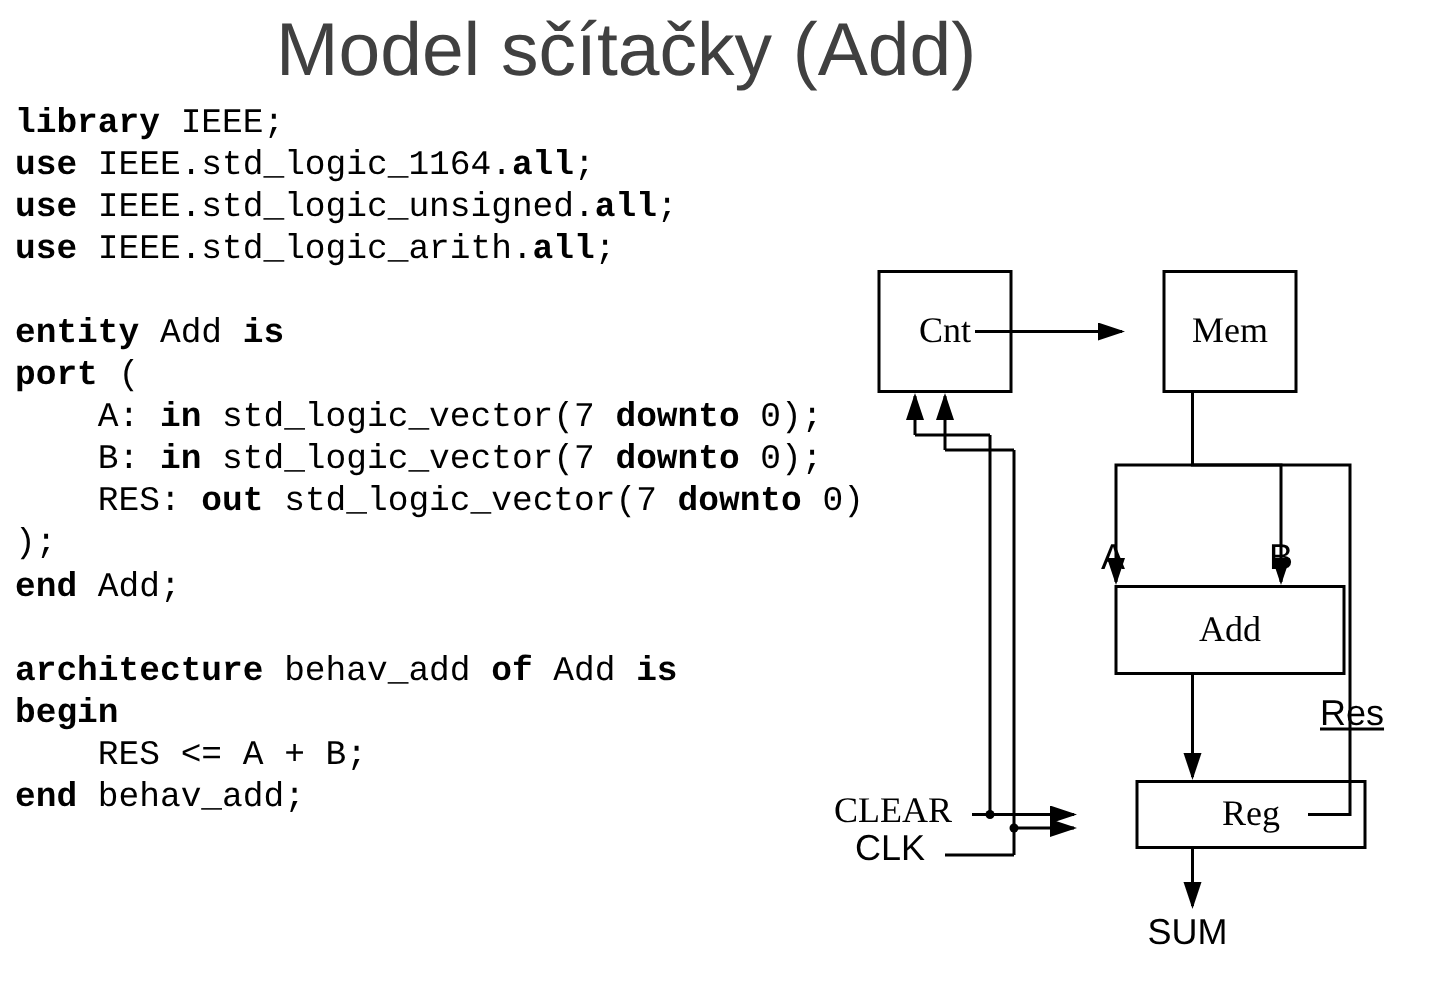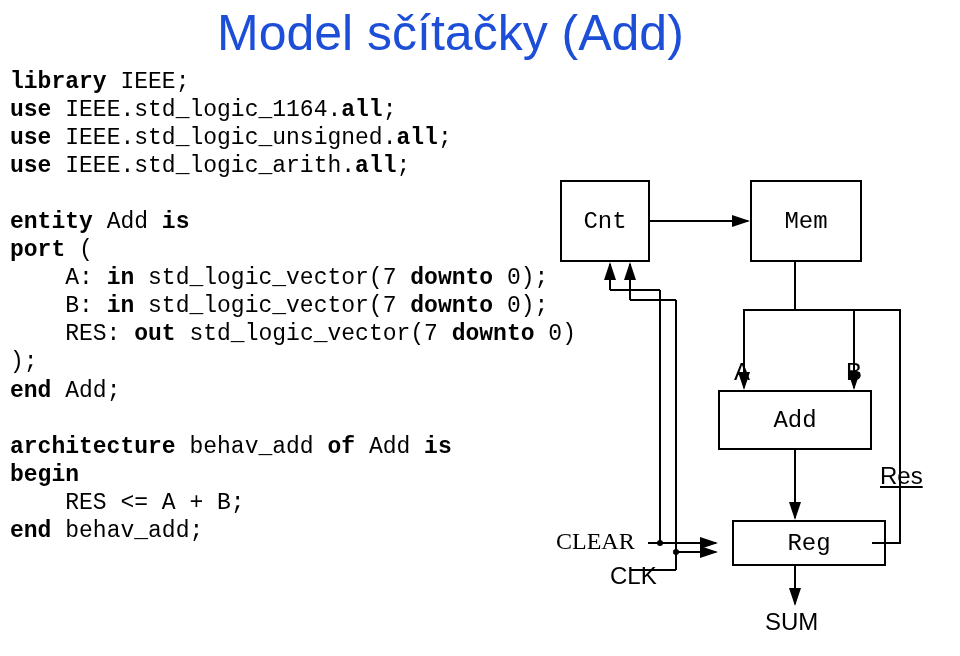--- a/index.html
+++ b/index.html
@@ -10,23 +10,23 @@
     body {
       width: 960px;
       height: 656px;
       background: white;
       font-family: Arial, Helvetica, sans-serif;
       position: relative;
     }
     .page-title {
       position: absolute;
       top: 4px;
-      left: 217px;
+      left: 184px;
       font-size: 50px;
-      color: #1d4ed8;
+      color: #404040;
       font-weight: 400;
     }
     .code-block {
       position: absolute;
       top: 68px;
       left: 10px;
       font-family: "Courier New", Courier, monospace;
       font-size: 23px;
       line-height: 1.22;
       white-space: pre;
@@ -43,32 +43,33 @@
       height: 480px;
     }
     .box {
       position: absolute;
       border: 2px solid black;
       background: white;
       display: flex;
       align-items: center;
       justify-content: center;
       font-size: 24px;
-      font-family: Liberation Mono, monospace;
+      font-family: Liberation Serif, serif;
+      margin-left: 25px;
     }
     .box-cnt {
       left: 0px;
       top: 10px;
       width: 90px;
       height: 82px;
     }
     .box-mem {
       left: 190px;
       top: 10px;
-      width: 112px;
+      width: 90px;
       height: 82px;
     }
     .box-add {
       left: 158px;
       top: 220px;
       width: 154px;
       height: 60px;
     }
     .box-reg {
       left: 172px;
@@ -80,21 +81,21 @@
     .label {
       position: absolute;
       font-size: 24px;
       color: black;
     }
     .label-a { left: 174px; top: 188px; }
     .label-b { left: 286px; top: 188px; }
     .label-res { left: 320px; top: 292px; text-decoration: underline; }
     .label-sum { left: 205px; top: 438px; }
     .label-clear { left: -4px; top: 358px; font-family: Liberation Serif, serif; }
-    .label-clk { left: 10px; top: 392px; margin-left: 40px; }
+    .label-clk { left: 10px; top: 382px; }
     svg.overlay {
       position: absolute;
       left: 0;
       top: 0;
       width: 400px;
       height: 480px;
       pointer-events: none;
     }
   </style>
 </head>

